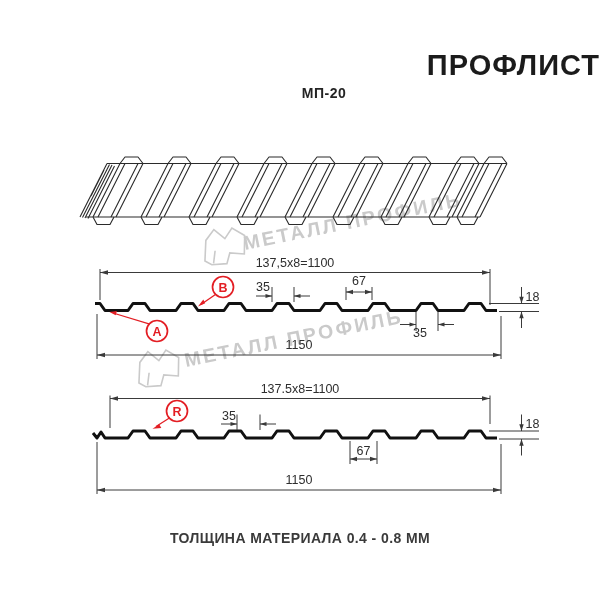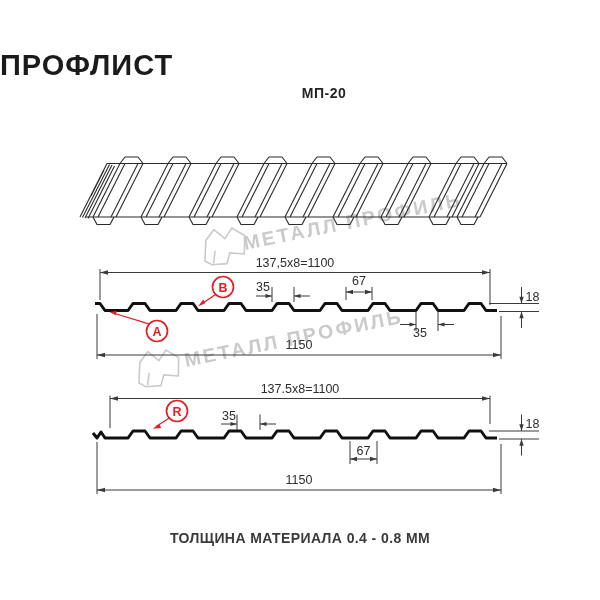--- a/index.html
+++ b/index.html
@@ -1,18 +1,18 @@
 <!DOCTYPE html>
 <html><head>
 <meta charset="utf-8">
 <style>
   html,body{margin:0;padding:0;}
   body{background:#ffffff;font-family:"Liberation Sans",sans-serif;}
   .page{position:relative;width:600px;height:600px;background:#fff;overflow:hidden;}
-  .title{position:absolute;top:49px;left:0;width:600px;text-align:left;
+  .title{position:absolute;top:49px;left:0;width:600px;text-align:right;
          font-size:29px;font-weight:bold;letter-spacing:1px;color:#1b1b1b;}
   .model{position:absolute;top:85px;left:0;width:600px;text-align:center;
          font-size:14px;font-weight:bold;letter-spacing:.5px;color:#242424;padding-left:24px;}
   .footer-note{position:absolute;top:530px;left:0;width:600px;text-align:center;
          font-size:14px;font-weight:bold;letter-spacing:.4px;color:#3a3a3a;}
   svg{position:absolute;top:0;left:0;}
   svg text{font-family:"Liberation Sans",sans-serif;}
   .dimtxt{font-size:12.5px;fill:#2e2e2e;}
   .redtxt{font-size:12.5px;font-weight:bold;fill:#e31e24;}
   .wmtxt{font-size:19.5px;font-weight:bold;letter-spacing:2.5px;fill:#cacaca;}

